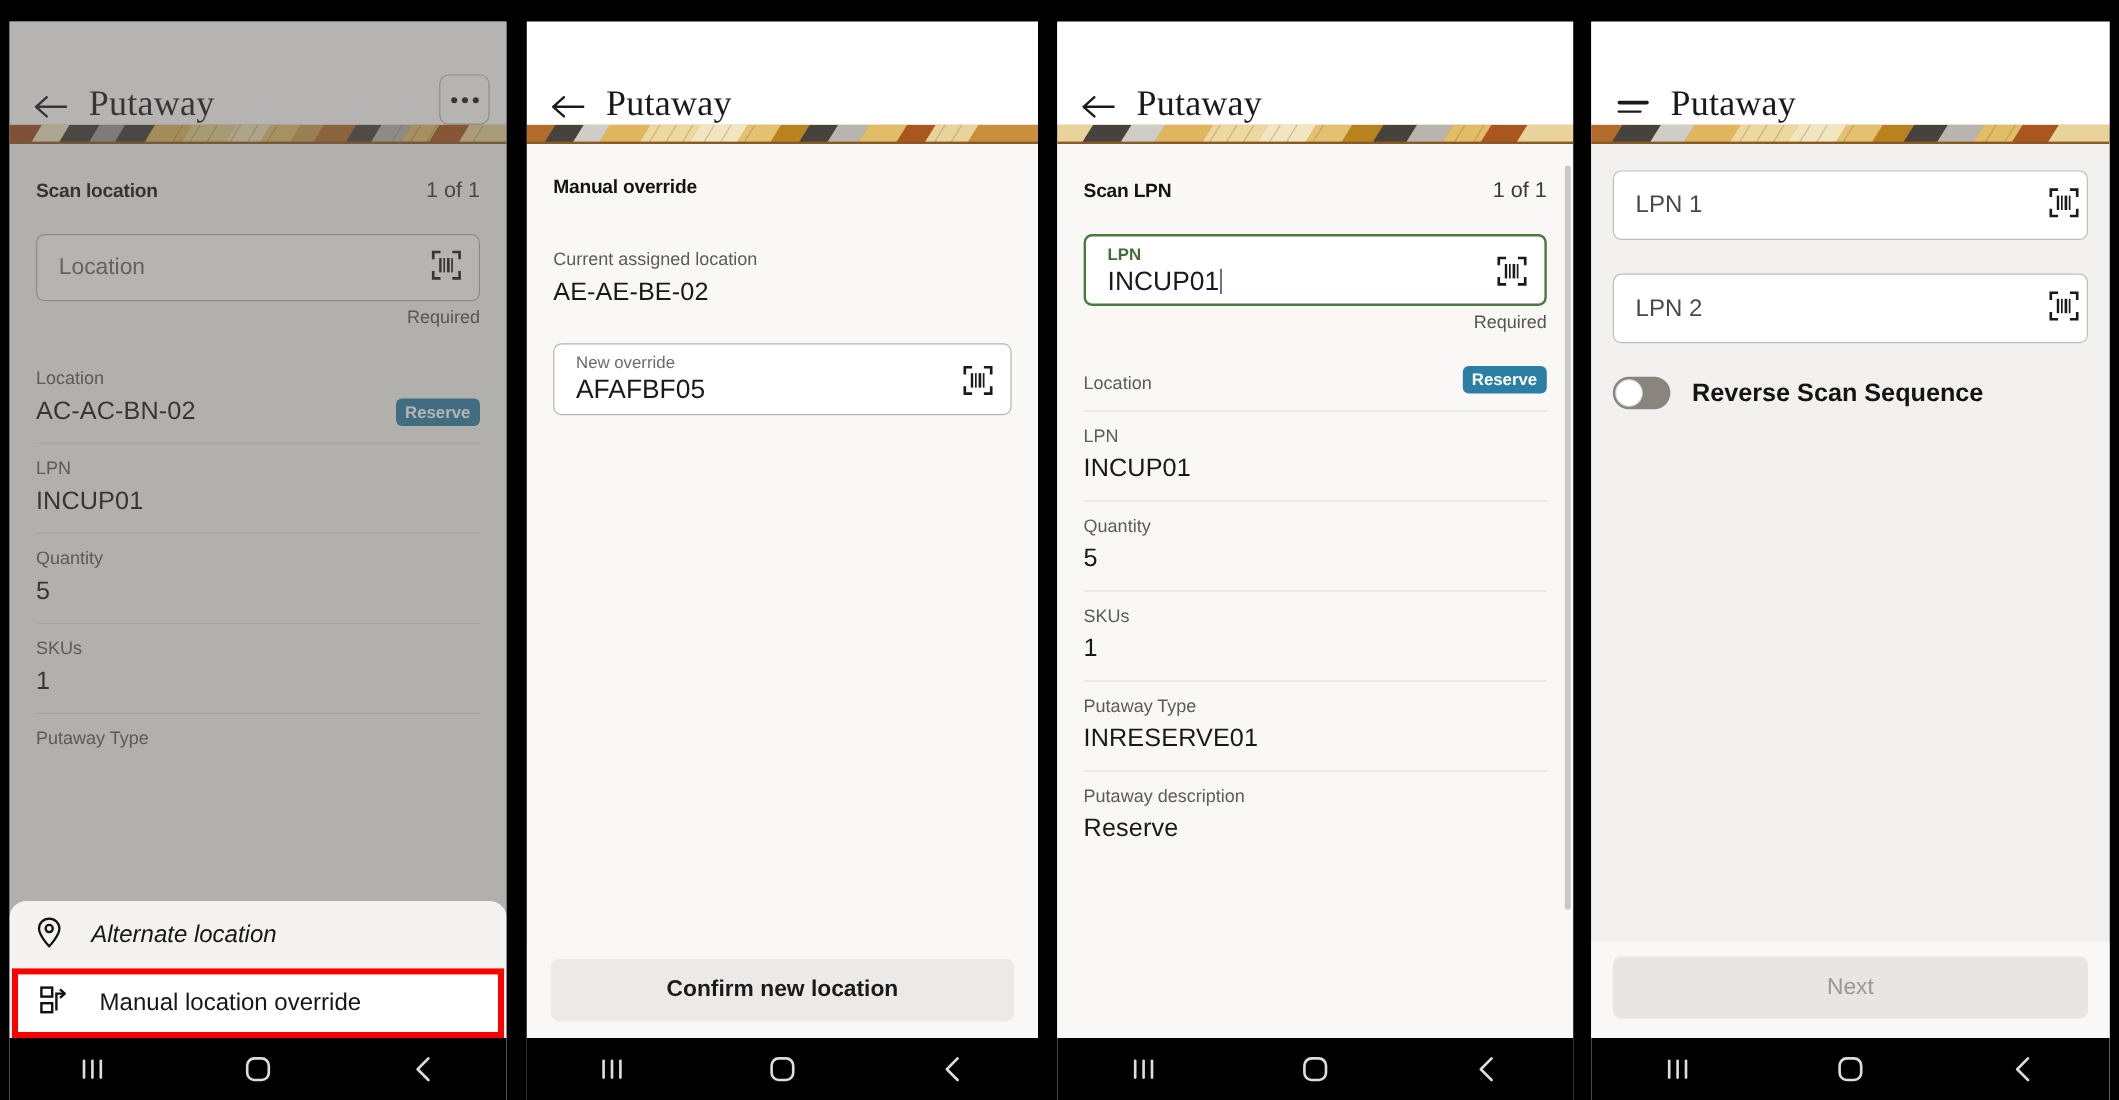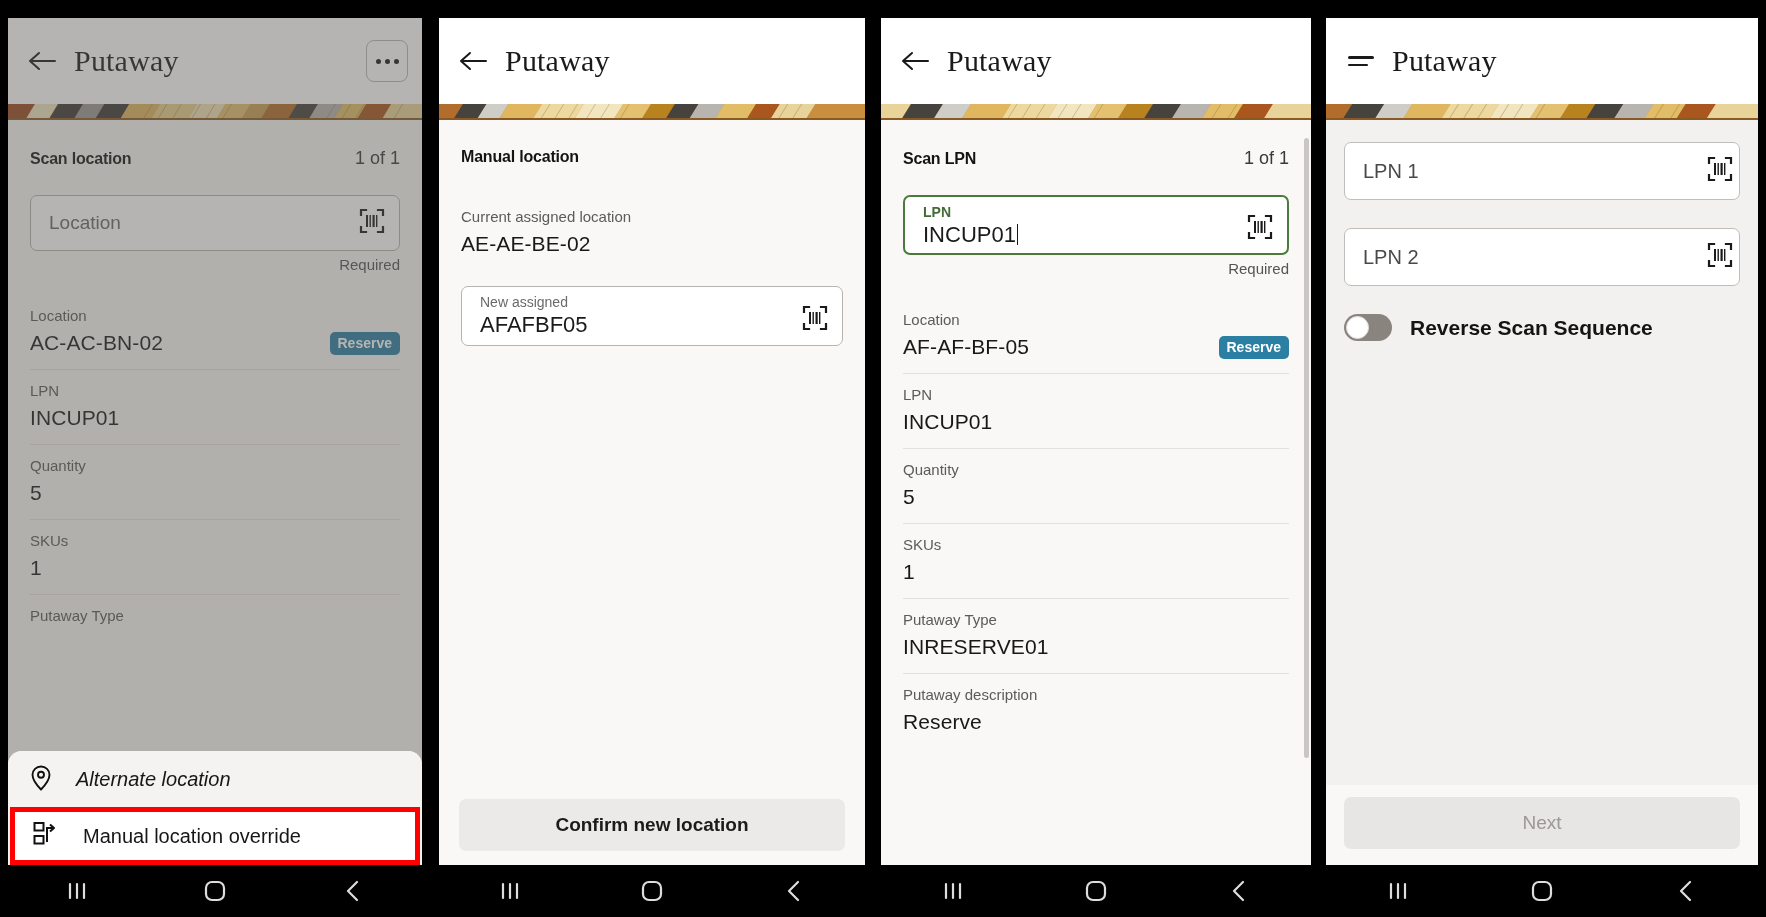--- a/index.html
+++ b/index.html
@@ -34,21 +34,21 @@
   .p1 .screen { left: 8px; right: 8px; }
   .p2 .screen { left: 9px; right: 9px; }
   .p3 .screen { left: 7px; right: 7px; }
   .p4 .screen { left: 8px; right: 8px; }
 
   
   .appbar {
     height: 86px;
     background: #ffffff;
     display: flex;
-    align-items: center;
+    align-items: flex-end;
     padding: 0 14px 0 18px;
     position: relative;
   }
   .appbar .back {
     width: 34px; height: 30px;
     display: flex; align-items: center; justify-content: center;
     flex: 0 0 auto;
   }
   .appbar .title {
     font-family: "Liberation Serif", serif;
@@ -421,31 +421,31 @@
               <line x1="192" y1="0" x2="182" y2="16"></line>
             <line x1="352" y1="0" x2="342" y2="16"></line>
               <line x1="366" y1="0" x2="356" y2="16"></line>
           </g>
           <rect y="14" width="430" height="2" fill="#8a5a24"></rect>
         </svg>
       </div>
 
       <div class="content">
         <div class="headrow">
-          <div class="h1">Manual location</div>
+          <div class="h1">Manual override</div>
         </div>
 
         <div style="margin-top:42px;">
           <div class="dlabel">Current assigned location</div>
           <div class="dvalue">AE-AE-BE-02</div>
         </div>
 
         <div class="field filled" style="margin-top:30px;">
           <div class="fbody">
-            <div class="flabel">New assigned</div>
+            <div class="flabel">New override</div>
             <div class="fvalue">AFAFBF05</div>
           </div>
           <div class="ficon">
             <svg width="26" height="26" viewBox="0 0 26 26">
               <g stroke="#1a1a1a" stroke-width="2.2" fill="none" stroke-linecap="square">
                 <path d="M2 7 V2 H7"></path>
                   <path d="M19 2 H24 V7"></path>
                   <path d="M24 19 V24 H19"></path>
                   <path d="M7 24 H2 V19"></path>
               </g>
@@ -557,21 +557,20 @@
                   <rect x="17" y="7" width="1.4" height="12"></rect>
               </g>
             </svg>
           </div>
         </div>
         <div class="required">Required</div>
 
         <div class="dlist">
           <div class="drow">
             <div class="dlabel">Location</div>
-            <div class="dvalue">AF-AF-BF-05</div>
             <div class="badge">Reserve</div>
           </div>
           <div class="drow">
             <div class="dlabel">LPN</div>
             <div class="dvalue">INCUP01</div>
           </div>
           <div class="drow">
             <div class="dlabel">Quantity</div>
             <div class="dvalue">5</div>
           </div>

